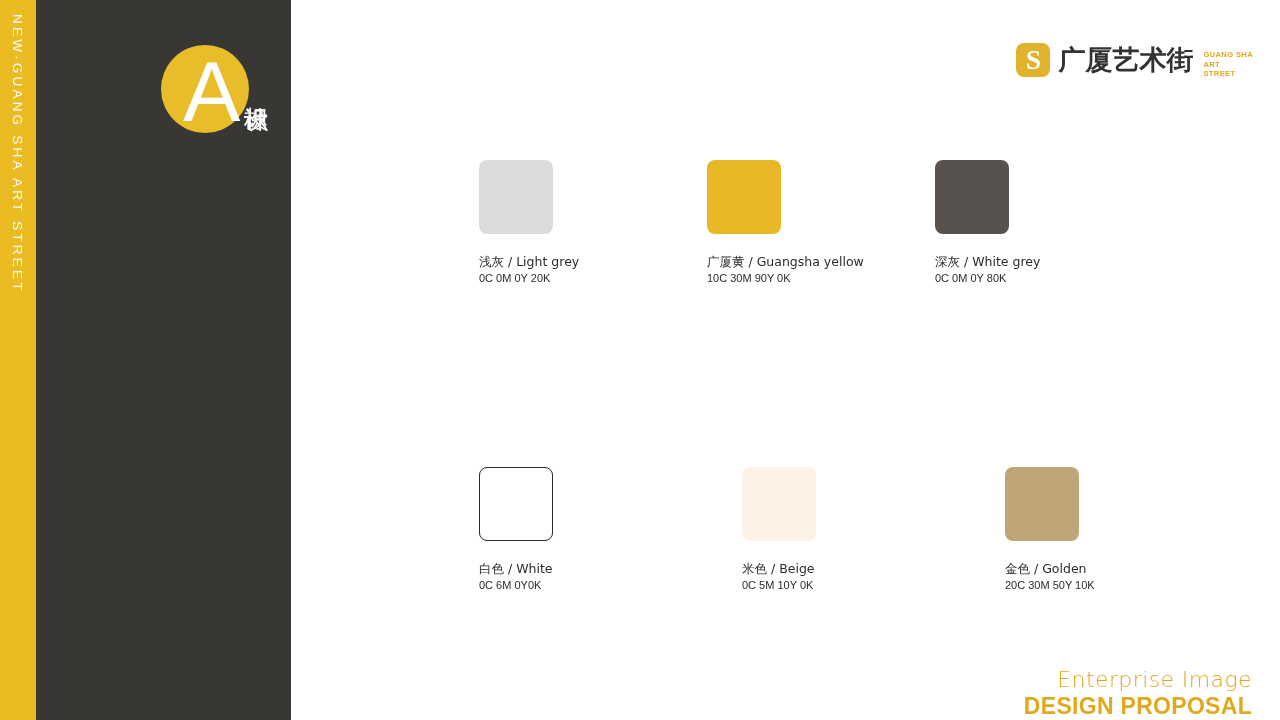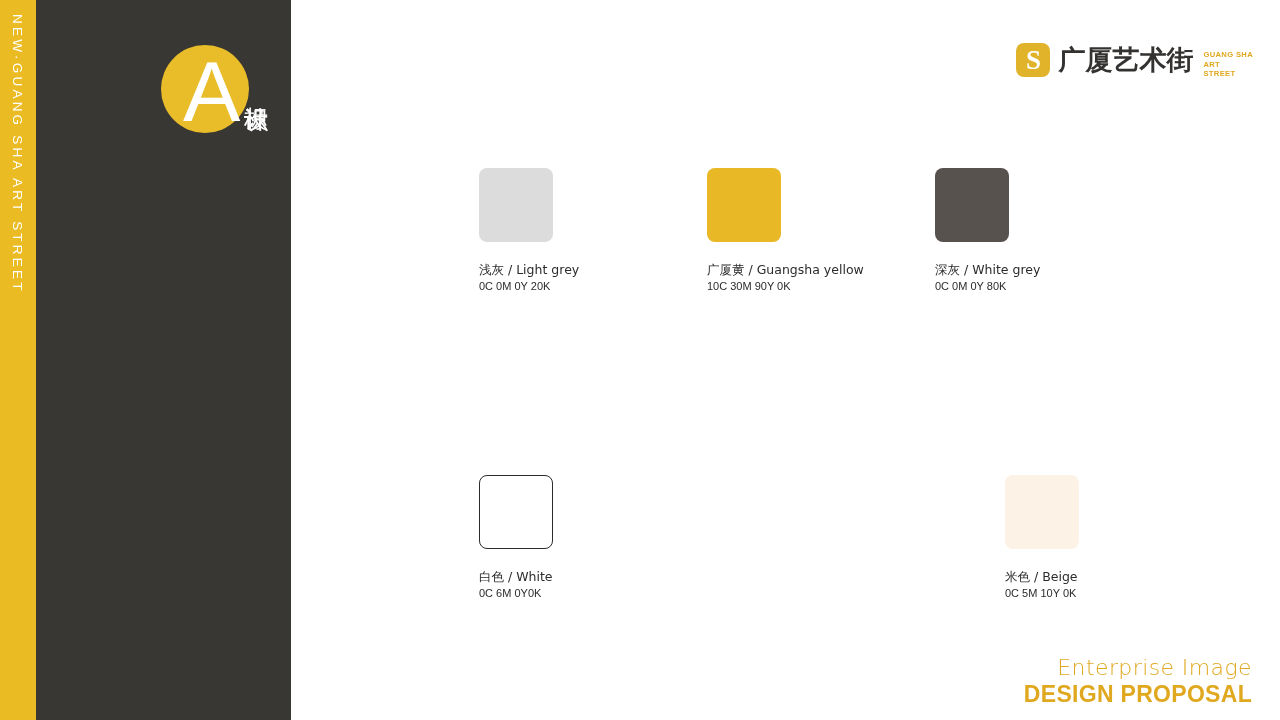--- a/index.html
+++ b/index.html
@@ -140,21 +140,21 @@
     line-height: 9.6px;
     letter-spacing: 0.35px;
     margin-left: 2px;
     margin-top: 8px;
   }
 
   
   .swatch-grid {
     position: absolute;
     left: 479px;
-    top: 168px;
+    top: 160px;
     width: 600px;
   }
   .swatch-row {
     display: flex;
     gap: 154px;
   }
   .swatch-row + .swatch-row {
     margin-top: 180px;
     justify-content: space-between;
   }
@@ -180,21 +180,21 @@
     color: #2b2b2b;
     font-size: 11px;
     line-height: 17px;
     white-space: nowrap;
   }
 
   
   .footer {
     position: absolute;
     right: 28px;
-    bottom: 12px;
+    bottom: 0;
     text-align: right;
   }
   .footer-line1 {
     color: #E0A81F;
     font-size: 22px;
     font-weight: 300;
     letter-spacing: 0.4px;
     line-height: 26px;
     font-family: "DejaVu Sans", "Liberation Sans", sans-serif;
   }
@@ -258,20 +258,25 @@
       <div class="swatch-cell">
         <div class="swatch-chip" style="background: rgb(255, 255, 255); border: 1px solid rgb(43, 43, 43);"></div>
         <div class="swatch-name">白色 / White</div>
         <div class="swatch-code">0C 6M 0Y0K</div>
       </div>
       <div class="swatch-cell">
         <div class="swatch-chip" style="background: rgb(253, 242, 230);"></div>
         <div class="swatch-name">米色 / Beige</div>
         <div class="swatch-code">0C 5M 10Y 0K</div>
       </div>
+      <div class="swatch-cell">
+        <div class="swatch-chip" style="background: rgb(191, 166, 120);"></div>
+        <div class="swatch-name">金色 / Golden</div>
+        <div class="swatch-code">20C 30M 50Y 10K</div>
+      </div>
     </div>
 
   </div>
 
   <div class="footer">
     <div class="footer-line1" style="color: rgb(224, 168, 31);">Enterprise Image</div>
     <div class="footer-line2" style="color: rgb(224, 168, 31);">DESIGN PROPOSAL</div>
   </div>
 
 </div>

